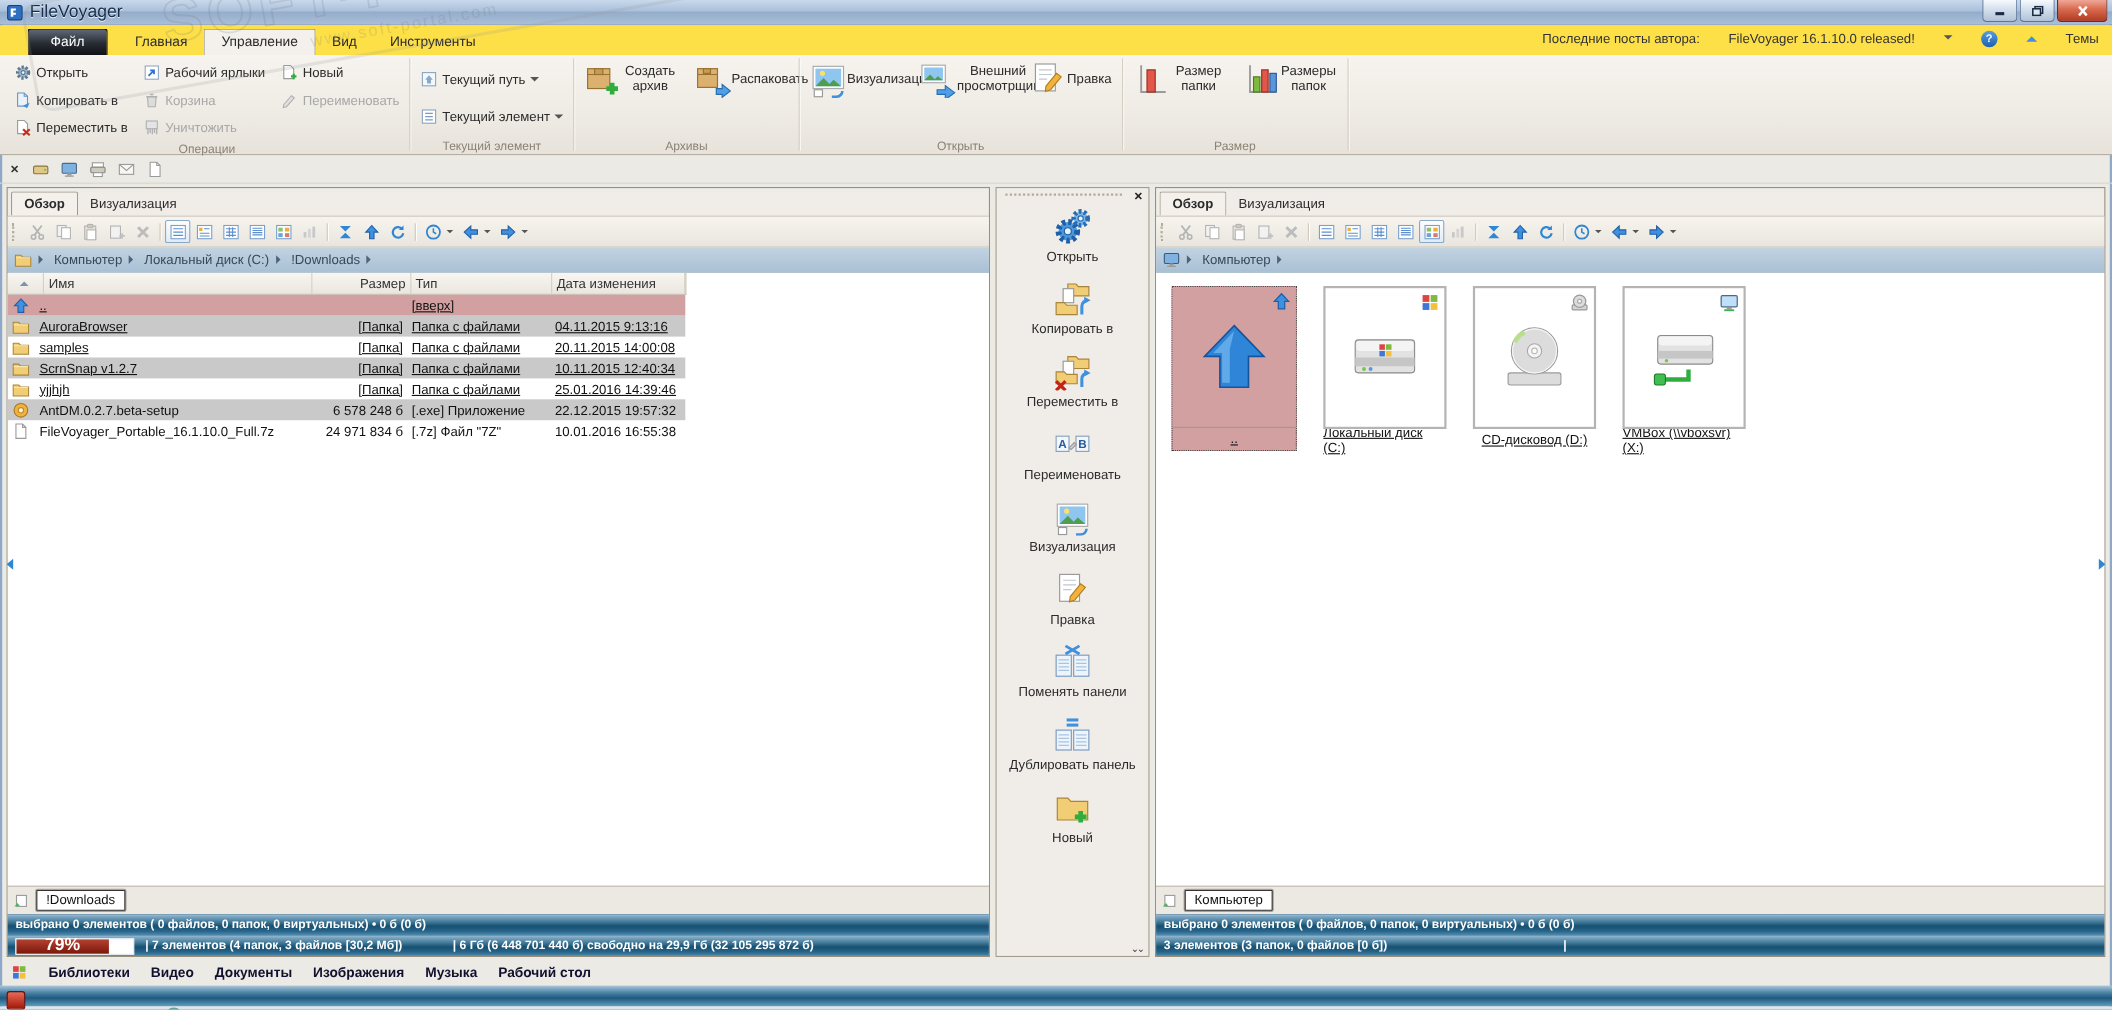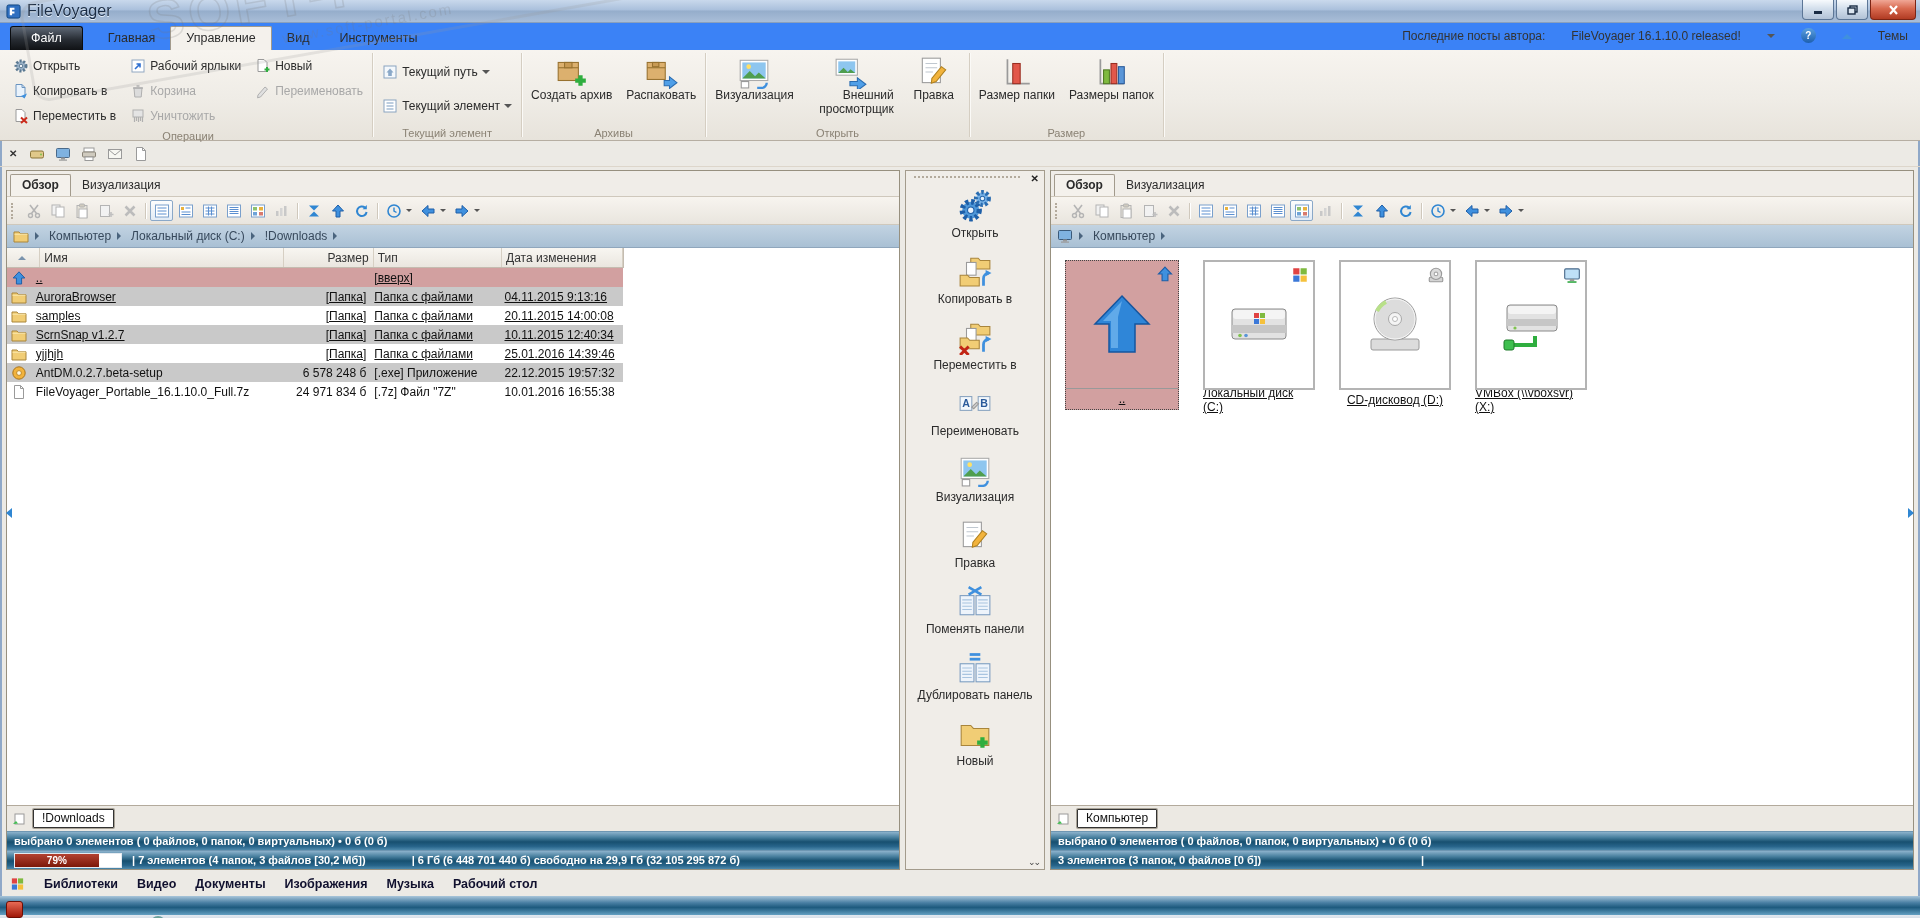--- a/index.html
+++ b/index.html
@@ -15,43 +15,43 @@
   .titlebar{height:22px;background:linear-gradient(#c9d9ec,#aac0dc 45%,#95adcb 50%,#a9bed8);
     display:flex;align-items:center;padding:0 0 0 6px;border-bottom:1px solid #8aa0bc}
   .title-icon{width:15px;height:15px;margin-right:6px}
   .title-text{color:#1a2c44;text-shadow:0 1px 0 #e8f2fc;font-size:16px}
   .win-controls{margin-left:auto;display:flex;align-self:flex-start}
   .win-btn{width:30px;height:19px;border:1px solid #5c7696;border-top:none;border-radius:0 0 4px 4px;
     background:linear-gradient(#f7fafd,#d3dfec 45%,#b2c2d6);display:flex;align-items:center;justify-content:center;margin-left:2px}
   .win-btn.close{width:44px;background:linear-gradient(#f0a796,#d8694f 45%,#b13b23);border-color:#7c2414;margin-right:4px}
 
   
-  .tabrow{height:27px;display:flex;align-items:flex-end;background:#3b82f6;padding-left:10px;position:relative}
+  .tabrow{height:27px;display:flex;align-items:flex-end;background:#fde047;padding-left:25px;position:relative}
   .tab{padding:4px 15px 5px;color:#2b2b2b;font-size:12.5px;white-space:nowrap}
   .tab.file{background:linear-gradient(#5e6876,#272c33 55%,#101215);color:#fff;border:1px solid #0b0d10;
     border-bottom:none;border-radius:3px 3px 0 0;padding:4px 20px 5px;margin-right:10px}
   .tab.active{background:#f4f1ec;border:1px solid #a29a8c;border-bottom:1px solid #f4f1ec;border-radius:2px 2px 0 0;margin-bottom:-1px}
-  .tabrow-right{position:absolute;right:12px;top:5px;display:flex;gap:26px;align-items:center;color:#333}
+  .tabrow-right{position:absolute;right:12px;top:5px;display:flex;gap:26px;color:#333}
   .help-badge{width:15px;height:15px;border-radius:50%;background:linear-gradient(#5aa0e0,#1d5fae);
     color:#fff;font-size:10px;font-weight:bold;display:flex;align-items:center;justify-content:center}
   .caret-s{width:0;height:0;border:4px solid transparent;border-top-color:#555;margin-top:4px}
   .chev-up{width:0;height:0;border:5px solid transparent;border-bottom-color:#3f90de;margin-bottom:3px}
 
   
   .ribbon{height:90px;background:linear-gradient(#f7f4ef,#efece6 55%,#e7e3db);border-bottom:1px solid #b6aea2;
     display:flex;align-items:stretch;padding-left:4px;position:relative}
   .rgroup{display:flex;flex-direction:column;padding:3px 4px 0}
   .rsep{width:1px;background:#d5cec2;box-shadow:1px 0 0 #fbfaf7;margin:3px 0}
   .rgroup-label{margin-top:auto;text-align:center;font-size:11px;color:#8a8274;padding:2px 2px 1px;white-space:nowrap}
   .rg-body{display:flex;gap:4px}
   .rcol{display:flex;flex-direction:column}
   .sbtn{display:flex;align-items:center;gap:4px;padding:2px 5px;border-radius:3px;white-space:nowrap;color:#2b2b2b;height:21px}
   .sbtn.disabled{color:#a8a8a8}
-  .bbtn{display:flex;flex-direction:column;align-items:center;padding:2px 5px 0;min-width:52px;max-width:86px;
-    text-align:right;color:#2b2b2b;line-height:1.15;font-size:12px}
+  .bbtn{display:flex;align-items:center;padding:2px 5px 0;min-width:52px;max-width:86px;
+    text-align:center;color:#2b2b2b;line-height:1.15;font-size:12px}
   .bbtn .lbl{white-space:pre-line}
 
   
   .quickbar{height:25px;display:flex;align-items:center;gap:10px;padding:0 9px;border-bottom:1px solid #ddd6cb}
   .qx{font-size:10px;color:#333;font-weight:bold;margin-right:2px}
 
   
   .main{height:700px;display:flex;gap:5px;padding:3px 6px 2px}
   .panel{border:1px solid #97907f;background:#f0ede8;display:flex;flex-direction:column;min-width:0}
   .panel.left{width:892px}
@@ -91,21 +91,21 @@
   
   .pbottom{height:25px;background:#ece9e3;border-top:1px solid #b3aa9c;display:flex;align-items:center;gap:5px;padding:0 5px}
   .btab{background:#fff;border:1px solid #333;box-shadow:0 0 0 1px #a8a296;border-radius:1px;
     padding:1px 8px 2px;font-size:12px;color:#111}
   .pstatus{height:18px;display:flex;align-items:center;padding:0 7px;color:#fff;font-size:11px;font-weight:bold;
     white-space:nowrap;overflow:hidden;
     background:linear-gradient(180deg,#8cb2cc 0%,#49809f 30%,#175070 55%,#27648a 80%,#4d89ab 100%);
     border-top:1px solid #6e96b2}
   .progress{width:106px;height:13px;background:#fff;border:1px solid #e4eaf0;display:flex;margin-right:10px;flex:none}
   .progress .bar{width:79%;background:linear-gradient(#b34231,#7c1708);display:flex;align-items:center;justify-content:center;
-    font-size:10px;color:#fff}
+    font-size:16px;color:#fff}
   .stgap{display:inline-block;width:46px}
 
   
   .midbar{width:138px;border:1px solid #a39b8c;background:#f0ede8;position:relative;
     display:flex;flex-direction:column;align-items:center;padding-top:18px;gap:15px}
   .mid-dots{position:absolute;top:5px;left:8px;right:24px;border-top:2px dotted #b3aa9c}
   .mid-x{position:absolute;top:2px;right:5px;font-size:10px;font-weight:bold;color:#222}
   .mid-chev{position:absolute;bottom:2px;right:5px;color:#444;font-size:9px;letter-spacing:-2px}
   .mitem{display:flex;flex-direction:column;align-items:center;gap:3px;width:132px;text-align:center;color:#2b2b2b;font-size:12px}
 

